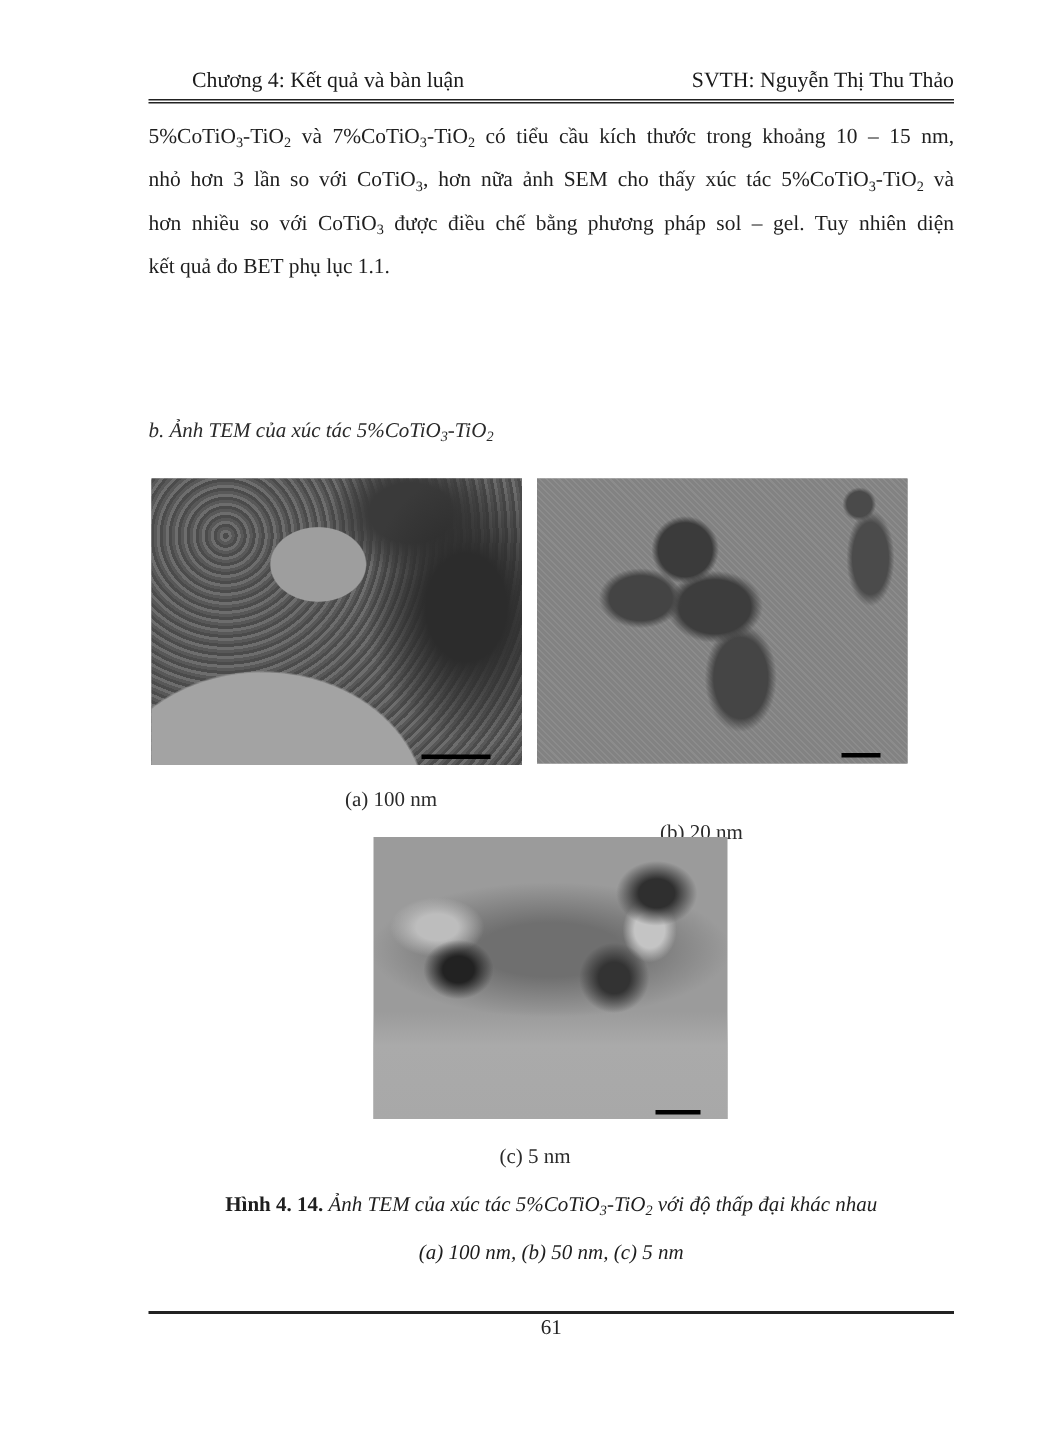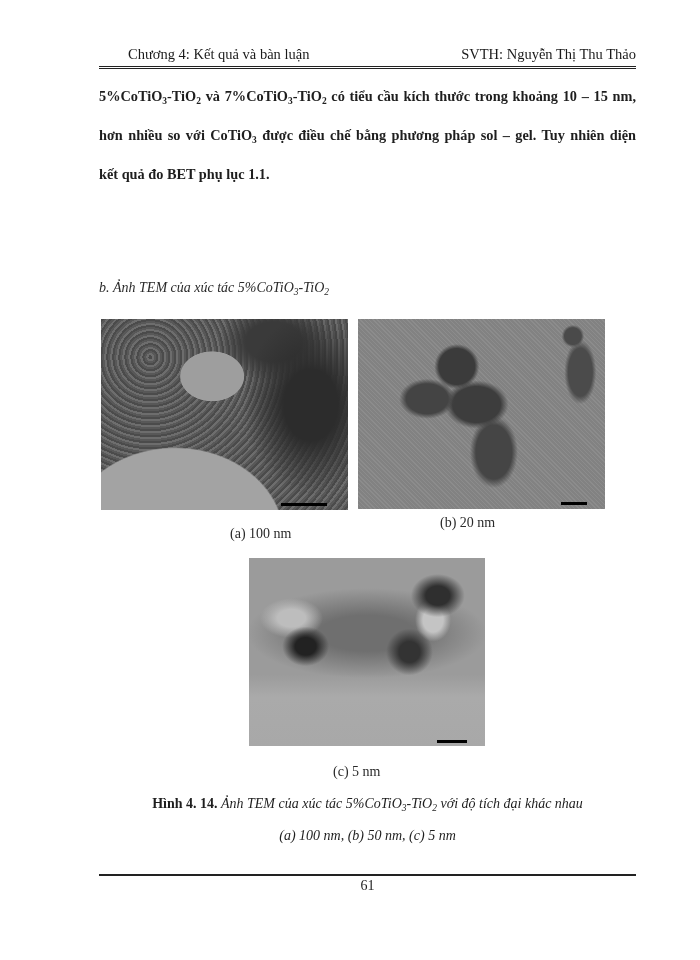--- a/index.html
+++ b/index.html
@@ -9,21 +9,21 @@
     }
     .header {
       position: absolute; left: 99px; top: 44px; width: 537px; height: 22px;
       border-bottom: 3px double #222;
       font-size: 14.5px; color: #1a1a1a;
     }
     .header .left { position: absolute; left: 1px; top: 2px; margin-left: 28px; }
     .header .right { position: absolute; right: 0; top: 2px; }
     .para {
       position: absolute; left: 99px; top: 78px; width: 537px;
-      font-size: 14.3px; line-height: 37px; text-align: justify; color: #1e1e1e; font-weight: bold;
+      font-size: 14.3px; line-height: 27px; text-align: justify; color: #1e1e1e;
     }
     .para p { margin: 0; }
     .sub { font-size: 9.5px; position: relative; top: 3px; }
     .section-heading {
       position: absolute; left: 99px; top: 280px;
       font-size: 14px; font-style: italic; color: #2a2a2a;
     }
     .tem {
       position: absolute; overflow: hidden; background: #7d7d7d;
     }
@@ -89,39 +89,40 @@
 </head>
 <body>
 
 <div class="header">
   <span class="left">Chương 4: Kết quả và bàn luận</span>
   <span class="right">SVTH:  Nguyễn Thị Thu Thảo</span>
 </div>
 
 <div class="para" id="para">
     <p style="text-align-last: justify;"><span>5%CoTiO</span><span class="sub">3</span><span>-TiO</span><span class="sub">2</span><span> và 7%CoTiO</span><span class="sub">3</span><span>-TiO</span><span class="sub">2</span><span> có tiểu cầu kích thước trong khoảng 10 – 15 nm,</span></p>
+    <p style="text-align-last: justify;"><span>nhỏ hơn 3 lần so với CoTiO</span><span class="sub">3</span><span>, hơn nữa ảnh SEM cho thấy xúc tác 5%CoTiO</span><span class="sub">3</span><span>-TiO</span><span class="sub">2</span><span> và</span></p>
     <p style="text-align-last: justify;"><span>hơn nhiều so với CoTiO</span><span class="sub">3</span><span> được điều chế bằng phương pháp sol – gel. Tuy nhiên diện</span></p>
     <p><span>kết quả đo BET phụ lục 1.1.</span></p>
   </div>
 
 <div class="section-heading" id="sectionHeading"><span>b. Ảnh TEM của xúc tác 5%CoTiO</span><span class="sub">3</span><span>-TiO</span><span class="sub">2</span></div>
 
 <div class="tem tem-a" title="TEM image at 100 nm scale">
   <div class="scalebar" style="left:180px; top:184px; width:46px;"></div>
 </div>
 <div class="tem tem-b" title="TEM image at 20 nm scale">
   <div class="scalebar" style="left:203px; top:183px; width:26px;"></div>
 </div>
 <div class="caption" style="left:196px; top:526px;margin-left:34px;">(a) 100 nm</div>
-<div class="caption" style="left:440px; top:515px;">(b) 20 nm</div>
+<div class="caption" style="left:440px; top:548px;">(b) 20 nm</div>
 
 <div class="tem tem-c" title="TEM image at 5 nm scale">
   <div class="scalebar" style="left:188px; top:182px; width:30px;"></div>
 </div>
 <div class="caption" style="left:333px; top:764px;">(c) 5 nm</div>
 
 <div class="figure-caption">
-  <span class="label">Hình 4. 14</span><span class="label">. </span><span class="desc"><span>Ảnh TEM của xúc tác 5%CoTiO</span><span class="sub">3</span><span>-TiO</span><span class="sub">2</span><span> với độ tích đại khác nhau</span></span>
+  <span class="label">Hình 4. 14</span><span class="label">. </span><span class="desc"><span>Ảnh TEM của xúc tác 5%CoTiO</span><span class="sub">3</span><span>-TiO</span><span class="sub">2</span><span> với độ thấp đại khác nhau</span></span>
 </div>
 <div class="figure-subcaption">(a) 100 nm, (b) 50 nm, (c)  5 nm</div>
 
 <div class="footer-rule"></div>
 <div class="page-number">61</div>
 
 </body></html>

